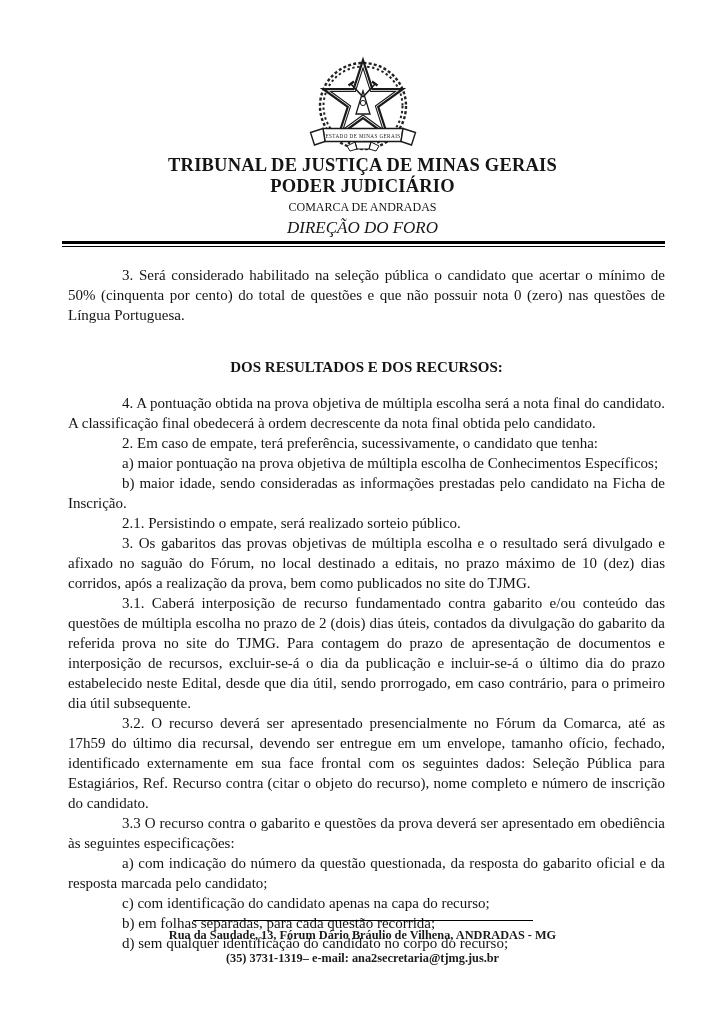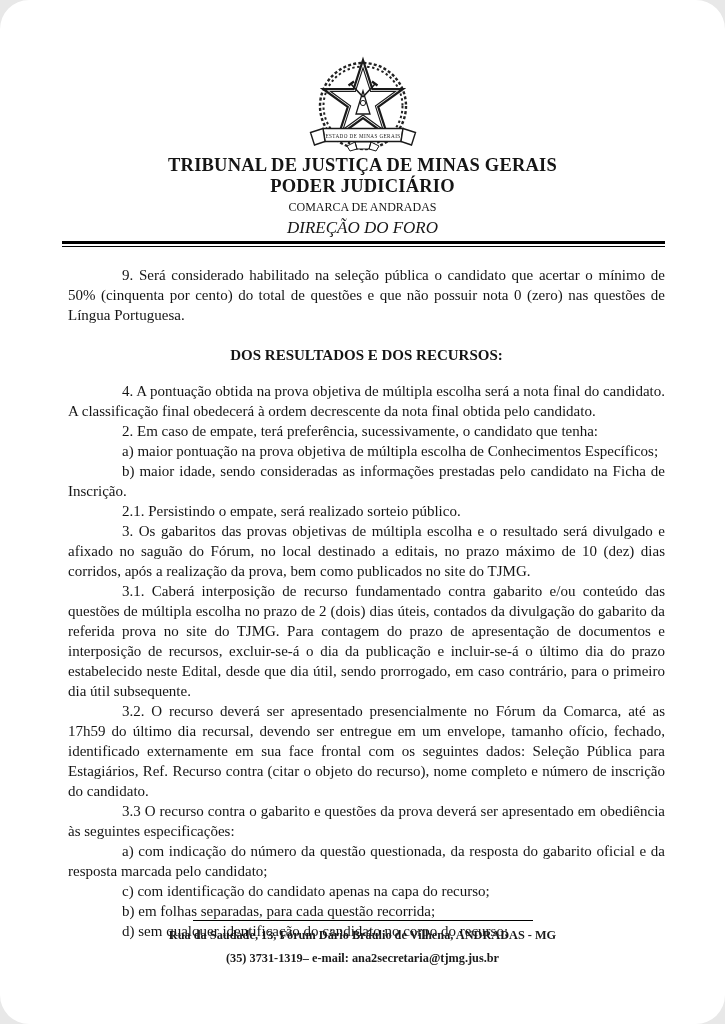--- a/index.html
+++ b/index.html
@@ -5,21 +5,20 @@
   html,body { margin:0; padding:0; background:#e8e8e8; }
   .page {
     position:relative;
     width:725px; height:1024px;
     margin:0 auto;
     background:#ffffff;
     color:#151515;
     font-family:"Liberation Serif","DejaVu Serif",serif;
     overflow:hidden;
     box-sizing:border-box;
-    border-radius:29px;
   }
   .header { text-align:center; padding-top:56px; }
   .logo { display:block; margin:0 auto 1px auto; }
   .header-line1, .header-line2 {
     font-weight:bold; font-size:18.5px; line-height:21px; letter-spacing:0.2px;
   }
   .header-line3 { font-size:12px; line-height:21px; }
   .header-line4 { font-style:italic; font-size:17px; line-height:20px; }
   .divider {
     margin:3px 60px 0 62px;
@@ -29,21 +28,21 @@
   }
   .body-text {
     margin:18px 60px 0 68px;
     font-size:15px; line-height:20px;
     text-align:justify;
   }
   .body-text p { margin:0; text-indent:54px; }
   .section-heading {
     text-align:center; font-weight:bold;
     font-size:15px; line-height:20px;
-    margin:20px 0 16px 0;
+    margin:32px 0 16px 0;
   }
   .footer {
     position:absolute; top:920px; left:0; right:0;
     text-align:center;
     font-size:12.3px; line-height:16.5px;
     color:#1a1a1a;
   }
   .footer-rule { width:340px; margin:0 auto 2px auto; border-top:1px solid #000; height:0; }
   .footer p { margin:6px;font-weight:bold; }
 </style>
@@ -77,21 +76,21 @@
     </svg>
     <div class="header-line1">TRIBUNAL DE JUSTIÇA DE MINAS GERAIS</div>
     <div class="header-line2">PODER JUDICIÁRIO</div>
     <div class="header-line3">COMARCA DE ANDRADAS</div>
     <div class="header-line4">DIREÇÃO DO FORO</div>
   </div>
 
   <div class="divider"></div>
 
   <div class="body-text">
-    <p>9. Será considerado habilitado na seleção pública o candidato que acertar o mínimo de 50% (cinquenta por cento) do total de questões e que não possuir nota 0 (zero) nas questões de Língua Portuguesa.</p>
+    <p>3. Será considerado habilitado na seleção pública o candidato que acertar o mínimo de 50% (cinquenta por cento) do total de questões e que não possuir nota 0 (zero) nas questões de Língua Portuguesa.</p>
     <div class="section-heading">DOS RESULTADOS E DOS RECURSOS:</div>
     <div>
         <p>4. A pontuação obtida na prova objetiva de múltipla escolha será a nota final do candidato. A classificação final obedecerá à ordem decrescente da nota final obtida pelo candidato.</p>
         <p>2. Em caso de empate, terá preferência, sucessivamente, o candidato que tenha:</p>
         <p>a) maior pontuação na prova objetiva de múltipla escolha de Conhecimentos Específicos;</p>
         <p>b) maior idade, sendo consideradas as informações prestadas pelo candidato na Ficha de Inscrição.</p>
         <p>2.1. Persistindo o empate, será realizado sorteio público.</p>
         <p>3. Os gabaritos das provas objetivas de múltipla escolha e o resultado será divulgado e afixado no saguão do Fórum, no local destinado a editais, no prazo máximo de 10 (dez) dias corridos, após a realização da prova, bem como publicados no site do TJMG.</p>
         <p>3.1. Caberá interposição de recurso fundamentado contra gabarito e/ou conteúdo das questões de múltipla escolha no prazo de 2 (dois) dias úteis, contados da divulgação do gabarito da referida prova no site do TJMG. Para contagem do prazo de apresentação de documentos e interposição de recursos, excluir-se-á o dia da publicação e incluir-se-á o último dia do prazo estabelecido neste Edital, desde que dia útil, sendo prorrogado, em caso contrário, para o primeiro dia útil subsequente.</p>
         <p>3.2. O recurso deverá ser apresentado presencialmente no Fórum da Comarca, até as 17h59 do último dia recursal, devendo ser entregue em um envelope, tamanho ofício, fechado, identificado externamente em sua face frontal com os seguintes dados: Seleção Pública para Estagiários, Ref. Recurso contra (citar o objeto do recurso), nome completo e número de inscrição do candidato.</p>

